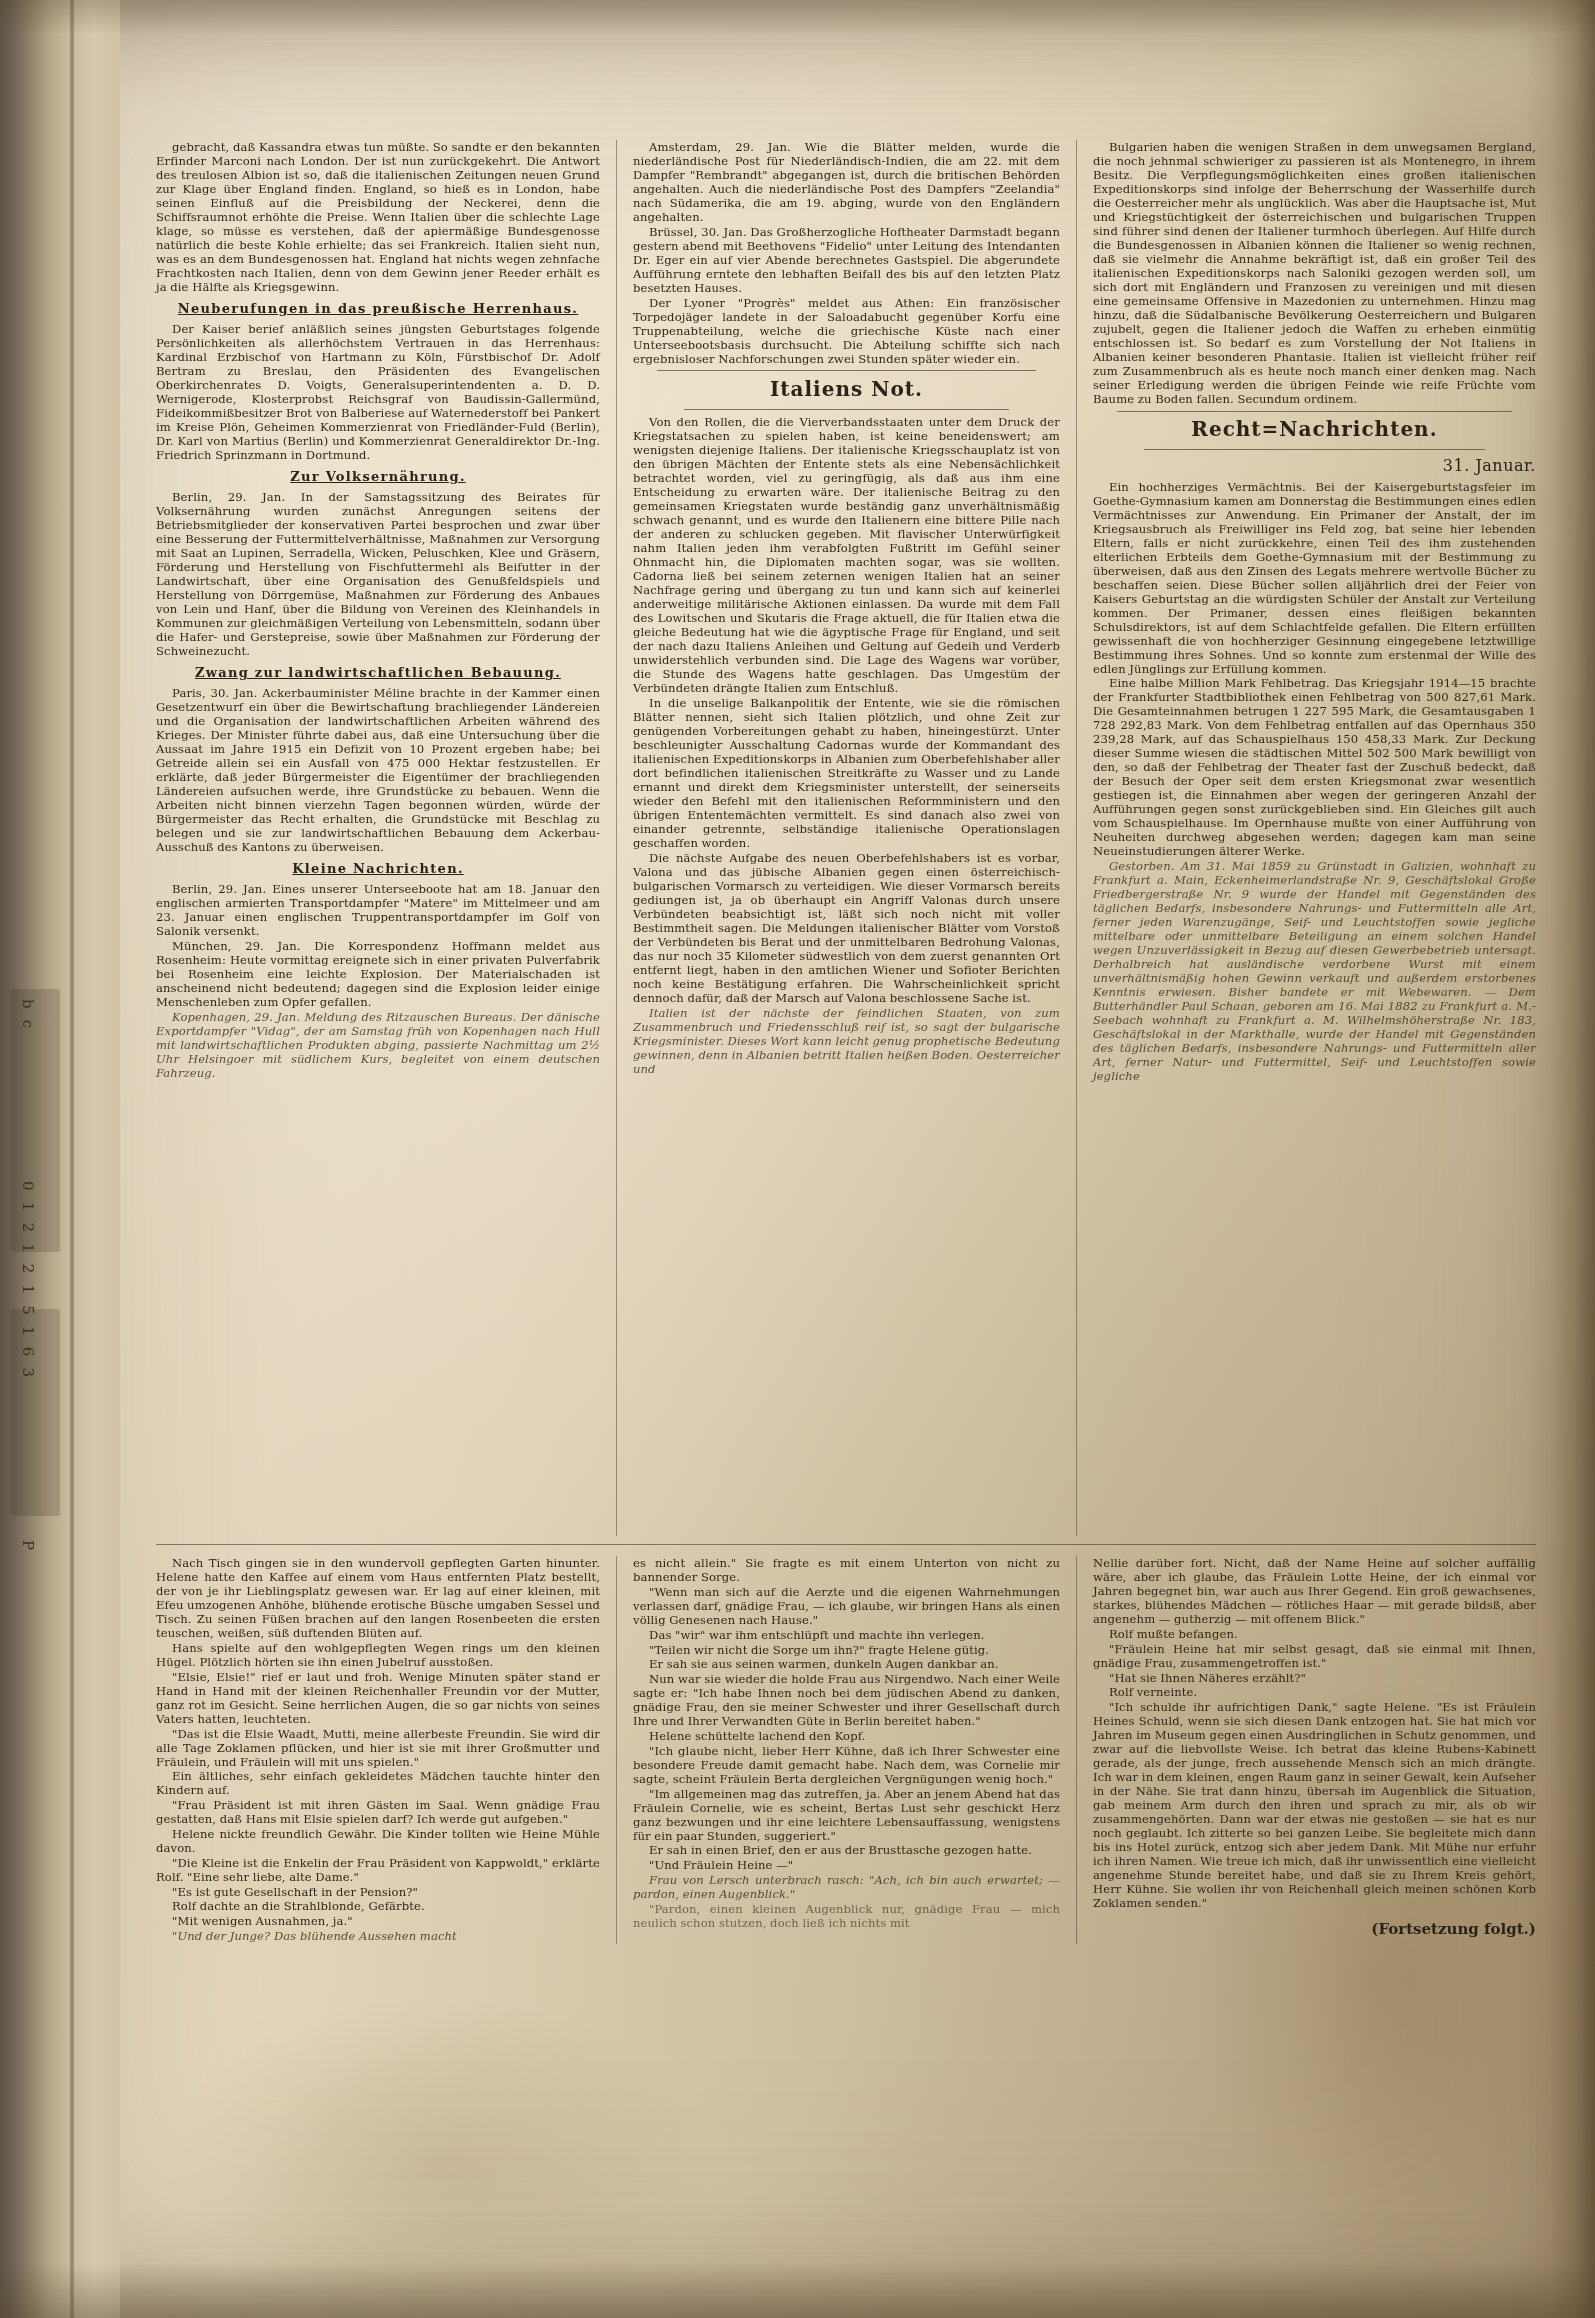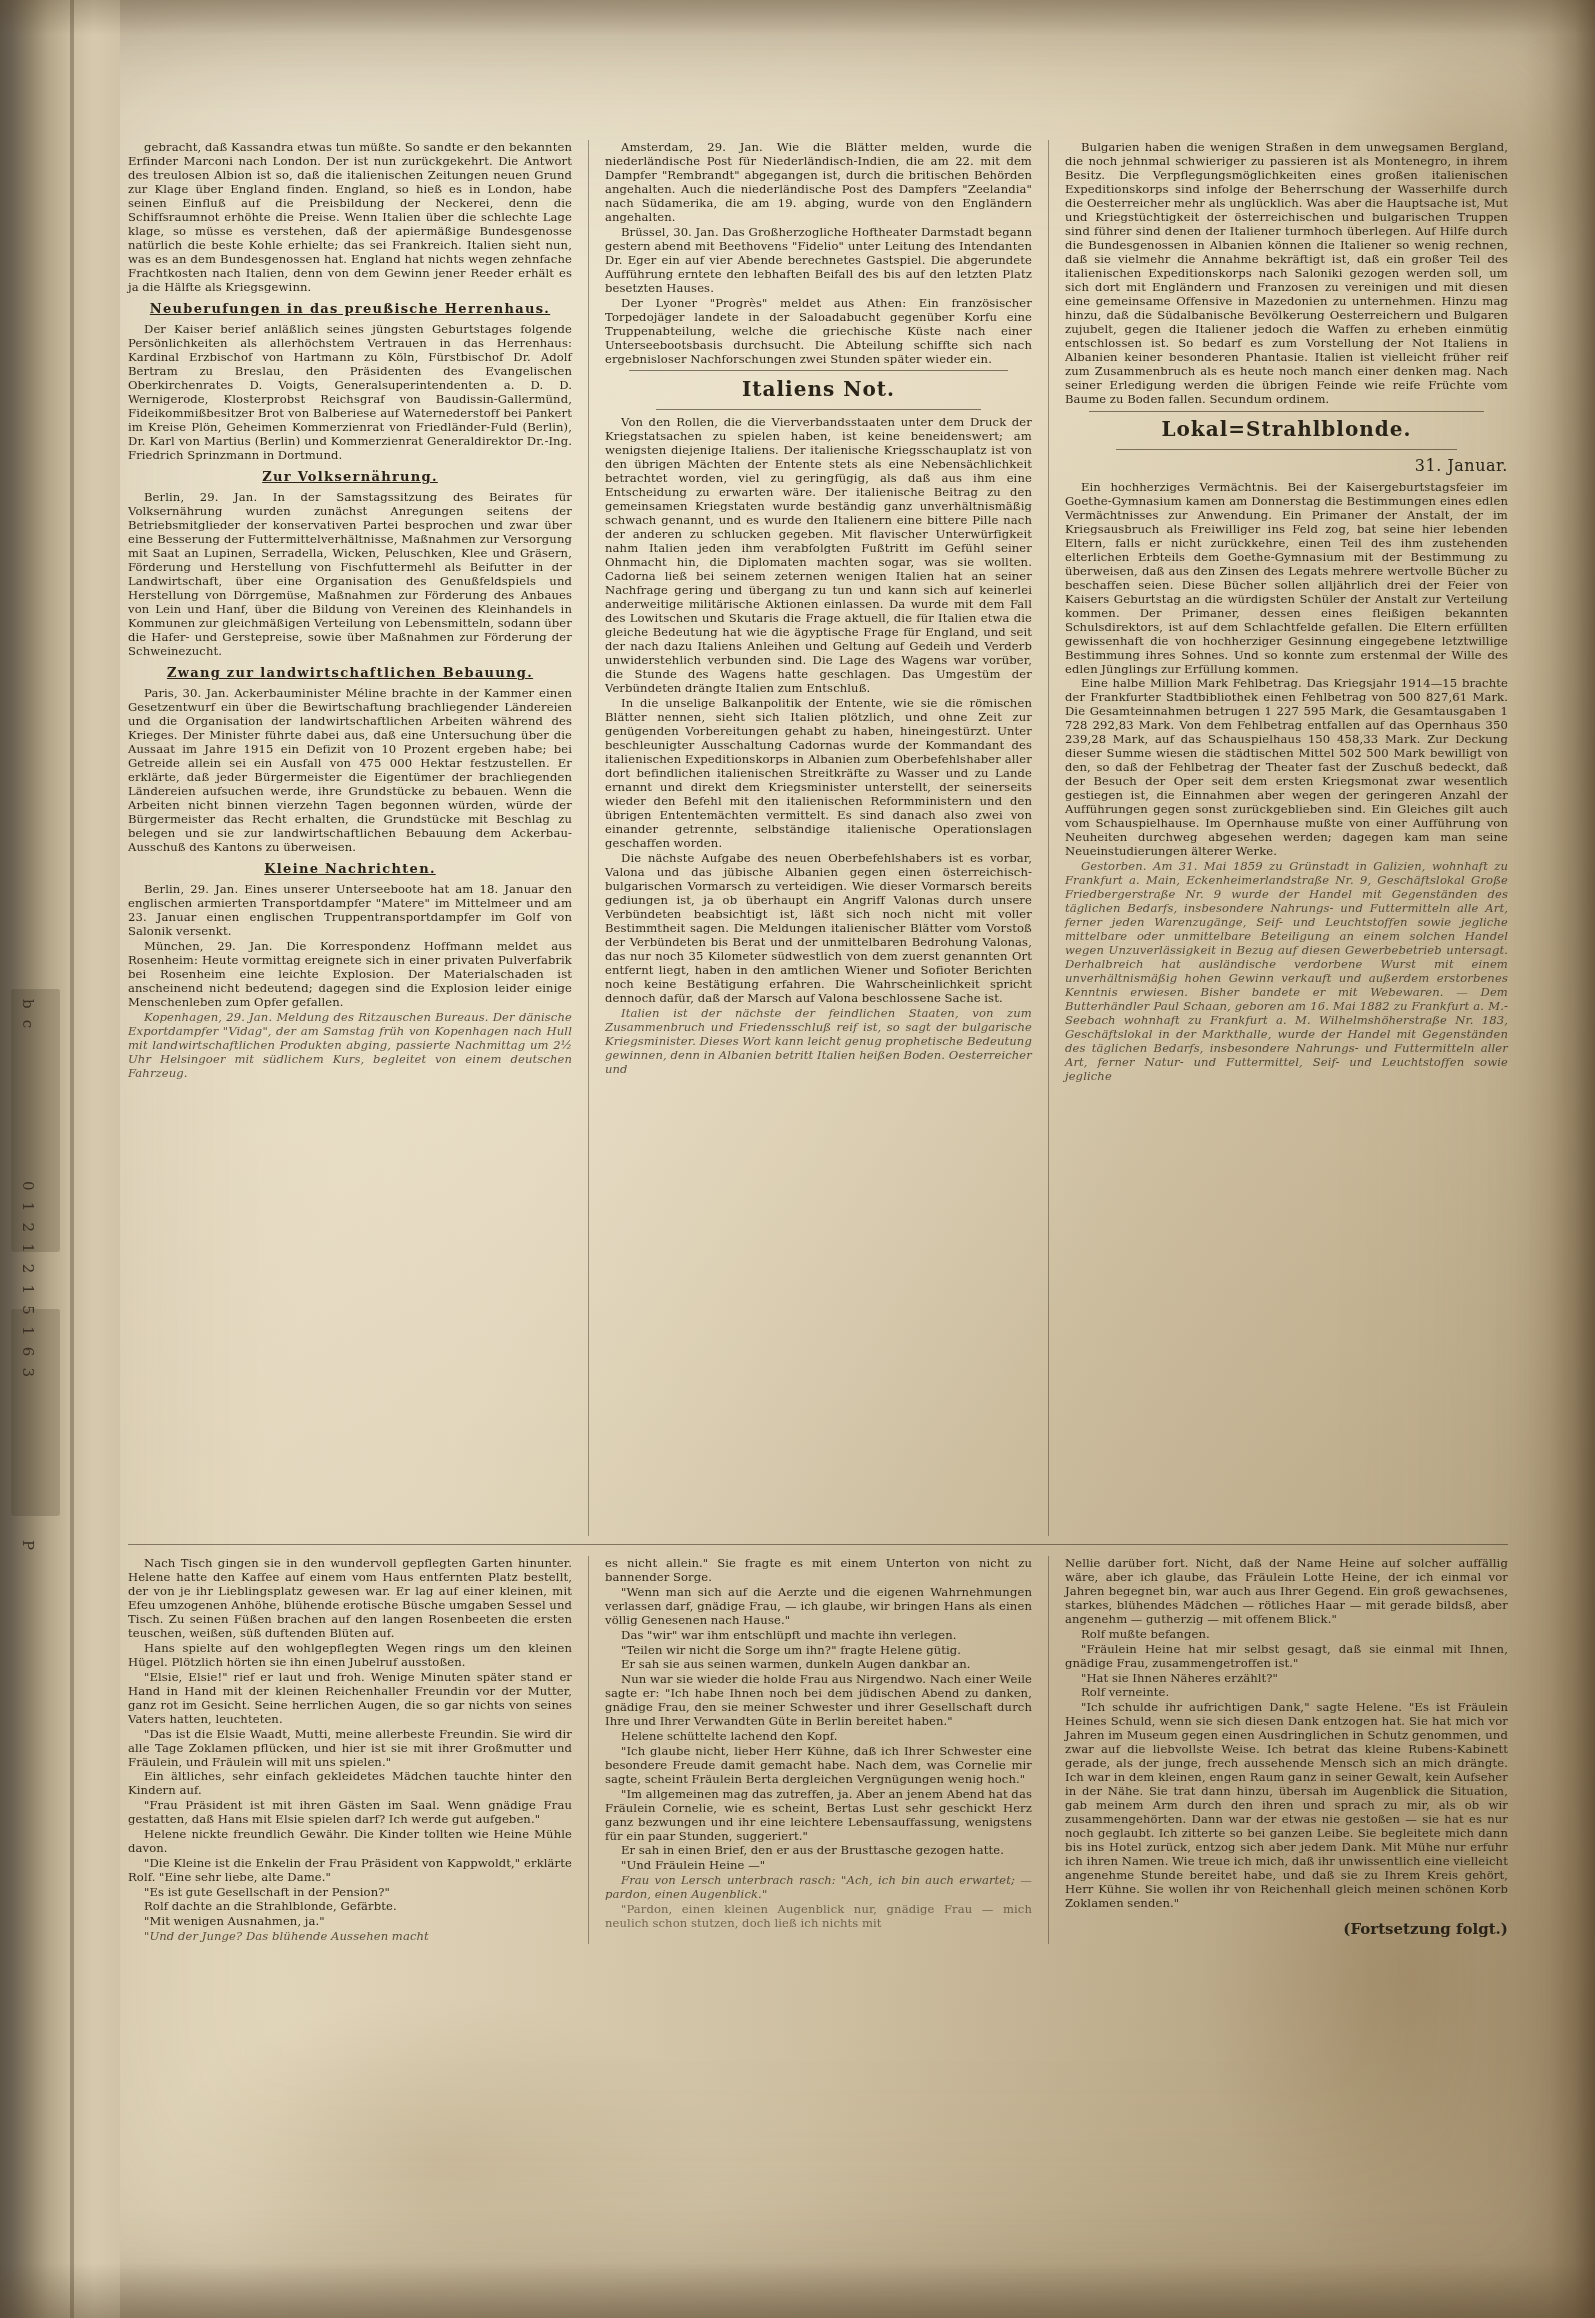--- a/index.html
+++ b/index.html
@@ -88,21 +88,21 @@
   
   .stain {
     position: absolute;
     border-radius: 50%;
     pointer-events: none;
   }
 
   
   #sheet {
     position: absolute;
-    left: 128px;
+    left: 156px;
     top: 140px;
     width: 1380px;
     height: 2074px;
     color: #2a2318;
   }
 
   .cols {
     display: flex;
     width: 100%;
   }
@@ -262,21 +262,21 @@
         <p>Von den Rollen, die die Vierverbandsstaaten unter dem Druck der Kriegstatsachen zu spielen haben, ist keine beneidenswert; am wenigsten diejenige Italiens. Der italienische Kriegsschauplatz ist von den übrigen Mächten der Entente stets als eine Nebensächlichkeit betrachtet worden, viel zu geringfügig, als daß aus ihm eine Entscheidung zu erwarten wäre. Der italienische Beitrag zu den gemeinsamen Kriegstaten wurde beständig ganz unverhältnismäßig schwach genannt, und es wurde den Italienern eine bittere Pille nach der anderen zu schlucken gegeben. Mit flavischer Unterwürfigkeit nahm Italien jeden ihm verabfolgten Fußtritt im Gefühl seiner Ohnmacht hin, die Diplomaten machten sogar, was sie wollten. Cadorna ließ bei seinem zeternen wenigen Italien hat an seiner Nachfrage gering und übergang zu tun und kann sich auf keinerlei anderweitige militärische Aktionen einlassen. Da wurde mit dem Fall des Lowitschen und Skutaris die Frage aktuell, die für Italien etwa die gleiche Bedeutung hat wie die ägyptische Frage für England, und seit der nach dazu Italiens Anleihen und Geltung auf Gedeih und Verderb unwiderstehlich verbunden sind. Die Lage des Wagens war vorüber, die Stunde des Wagens hatte geschlagen. Das Umgestüm der Verbündeten drängte Italien zum Entschluß.</p>
         <p>In die unselige Balkanpolitik der Entente, wie sie die römischen Blätter nennen, sieht sich Italien plötzlich, und ohne Zeit zur genügenden Vorbereitungen gehabt zu haben, hineingestürzt. Unter beschleunigter Ausschaltung Cadornas wurde der Kommandant des italienischen Expeditionskorps in Albanien zum Oberbefehlshaber aller dort befindlichen italienischen Streitkräfte zu Wasser und zu Lande ernannt und direkt dem Kriegsminister unterstellt, der seinerseits wieder den Befehl mit den italienischen Reformministern und den übrigen Ententemächten vermittelt. Es sind danach also zwei von einander getrennte, selbständige italienische Operationslagen geschaffen worden.</p>
         <p>Die nächste Aufgabe des neuen Oberbefehlshabers ist es vorbar, Valona und das jübische Albanien gegen einen österreichisch-bulgarischen Vormarsch zu verteidigen. Wie dieser Vormarsch bereits gediungen ist, ja ob überhaupt ein Angriff Valonas durch unsere Verbündeten beabsichtigt ist, läßt sich noch nicht mit voller Bestimmtheit sagen. Die Meldungen italienischer Blätter vom Vorstoß der Verbündeten bis Berat und der unmittelbaren Bedrohung Valonas, das nur noch 35 Kilometer südwestlich von dem zuerst genannten Ort entfernt liegt, haben in den amtlichen Wiener und Sofioter Berichten noch keine Bestätigung erfahren. Die Wahrscheinlichkeit spricht dennoch dafür, daß der Marsch auf Valona beschlossene Sache ist.</p>
         <p class="faded">Italien ist der nächste der feindlichen Staaten, von zum Zusammenbruch und Friedensschluß reif ist, so sagt der bulgarische Kriegsminister. Dieses Wort kann leicht genug prophetische Bedeutung gewinnen, denn in Albanien betritt Italien heißen Boden. Oesterreicher und</p>
       </div>
 
       <div class="col">
         <p>Bulgarien haben die wenigen Straßen in dem unwegsamen Bergland, die noch jehnmal schwieriger zu passieren ist als Montenegro, in ihrem Besitz. Die Verpflegungsmöglichkeiten eines großen italienischen Expeditionskorps sind infolge der Beherrschung der Wasserhilfe durch die Oesterreicher mehr als unglücklich. Was aber die Hauptsache ist, Mut und Kriegstüchtigkeit der österreichischen und bulgarischen Truppen sind führer sind denen der Italiener turmhoch überlegen. Auf Hilfe durch die Bundesgenossen in Albanien können die Italiener so wenig rechnen, daß sie vielmehr die Annahme bekräftigt ist, daß ein großer Teil des italienischen Expeditionskorps nach Saloniki gezogen werden soll, um sich dort mit Engländern und Franzosen zu vereinigen und mit diesen eine gemeinsame Offensive in Mazedonien zu unternehmen. Hinzu mag hinzu, daß die Südalbanische Bevölkerung Oesterreichern und Bulgaren zujubelt, gegen die Italiener jedoch die Waffen zu erheben einmütig entschlossen ist. So bedarf es zum Vorstellung der Not Italiens in Albanien keiner besonderen Phantasie. Italien ist vielleicht früher reif zum Zusammenbruch als es heute noch manch einer denken mag. Nach seiner Erledigung werden die übrigen Feinde wie reife Früchte vom Baume zu Boden fallen. Secundum ordinem.</p>
 
         <hr class="rule">
-        <h2 class="bighead gap">Lokal=Strahlblonde.</h2>
+        <h2 class="bighead gap">Recht=Nachrichten.</h2>
         <hr class="rule short">
         <div class="subdate">31. Januar.</div>
 
         <p>Ein hochherziges Vermächtnis. Bei der Kaisergeburtstagsfeier im Goethe-Gymnasium kamen am Donnerstag die Bestimmungen eines edlen Vermächtnisses zur Anwendung. Ein Primaner der Anstalt, der im Kriegsausbruch als Freiwilliger ins Feld zog, bat seine hier lebenden Eltern, falls er nicht zurückkehre, einen Teil des ihm zustehenden elterlichen Erbteils dem Goethe-Gymnasium mit der Bestimmung zu überweisen, daß aus den Zinsen des Legats mehrere wertvolle Bücher zu beschaffen seien. Diese Bücher sollen alljährlich drei der Feier von Kaisers Geburtstag an die würdigsten Schüler der Anstalt zur Verteilung kommen. Der Primaner, dessen eines fleißigen bekannten Schulsdirektors, ist auf dem Schlachtfelde gefallen. Die Eltern erfüllten gewissenhaft die von hochherziger Gesinnung eingegebene letztwillige Bestimmung ihres Sohnes. Und so konnte zum erstenmal der Wille des edlen Jünglings zur Erfüllung kommen.</p>
         <p>Eine halbe Million Mark Fehlbetrag. Das Kriegsjahr 1914—15 brachte der Frankfurter Stadtbibliothek einen Fehlbetrag von 500 827,61 Mark. Die Gesamteinnahmen betrugen 1 227 595 Mark, die Gesamtausgaben 1 728 292,83 Mark. Von dem Fehlbetrag entfallen auf das Opernhaus 350 239,28 Mark, auf das Schauspielhaus 150 458,33 Mark. Zur Deckung dieser Summe wiesen die städtischen Mittel 502 500 Mark bewilligt von den, so daß der Fehlbetrag der Theater fast der Zuschuß bedeckt, daß der Besuch der Oper seit dem ersten Kriegsmonat zwar wesentlich gestiegen ist, die Einnahmen aber wegen der geringeren Anzahl der Aufführungen gegen sonst zurückgeblieben sind. Ein Gleiches gilt auch vom Schauspielhause. Im Opernhause mußte von einer Aufführung von Neuheiten durchweg abgesehen werden; dagegen kam man seine Neueinstudierungen älterer Werke.</p>
         <p class="faded">Gestorben. Am 31. Mai 1859 zu Grünstadt in Galizien, wohnhaft zu Frankfurt a. Main, Eckenheimerlandstraße Nr. 9, Geschäftslokal Große Friedbergerstraße Nr. 9 wurde der Handel mit Gegenständen des täglichen Bedarfs, insbesondere Nahrungs- und Futtermitteln alle Art, ferner jeden Warenzugänge, Seif- und Leuchtstoffen sowie jegliche mittelbare oder unmittelbare Beteiligung an einem solchen Handel wegen Unzuverlässigkeit in Bezug auf diesen Gewerbebetrieb untersagt. Derhalbreich hat ausländische verdorbene Wurst mit einem unverhältnismäßig hohen Gewinn verkauft und außerdem erstorbenes Kenntnis erwiesen. Bisher bandete er mit Webewaren. — Dem Butterhändler Paul Schaan, geboren am 16. Mai 1882 zu Frankfurt a. M.-Seebach wohnhaft zu Frankfurt a. M. Wilhelmshöherstraße Nr. 183, Geschäftslokal in der Markthalle, wurde der Handel mit Gegenständen des täglichen Bedarfs, insbesondere Nahrungs- und Futtermitteln aller Art, ferner Natur- und Futtermittel, Seif- und Leuchtstoffen sowie jegliche</p>
       </div>
     </div>
 
     <hr class="hr-wide">

